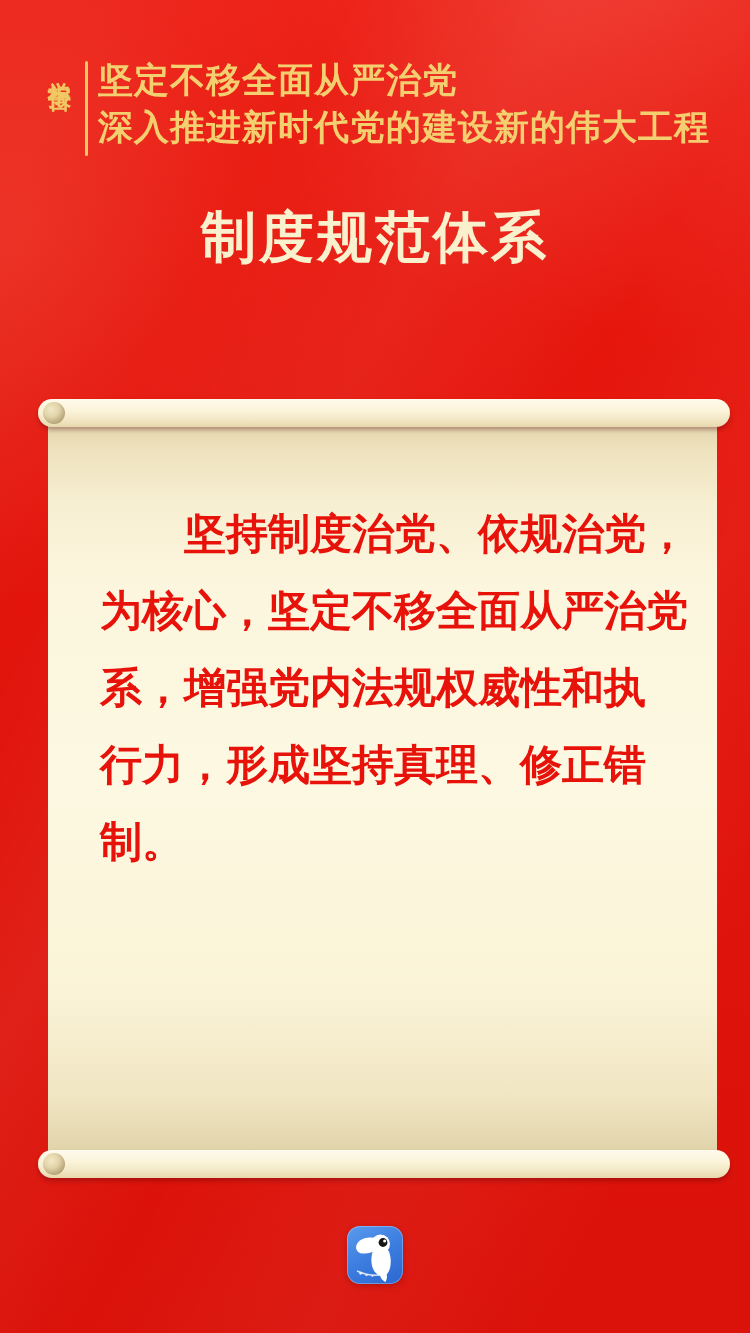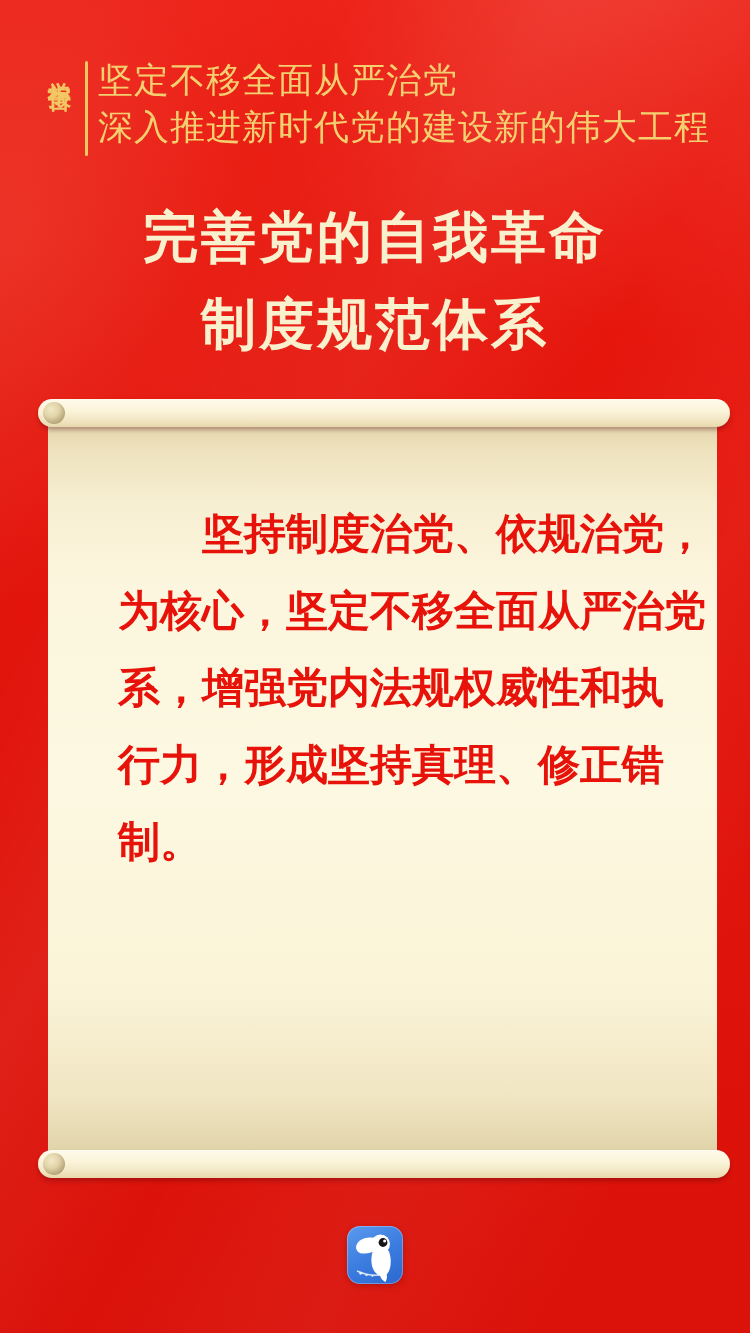--- a/index.html
+++ b/index.html
@@ -24,21 +24,21 @@
     position:absolute;left:45px;top:63px;
     writing-mode:vertical-rl;text-orientation:upright;
     color:#f1c863;font-size:23px;font-weight:700;letter-spacing:3px;line-height:30px;
   }
   .badge-divider{
     position:absolute;left:85px;top:61px;width:3px;height:95px;border-radius:2px;
     background:#eec762;
   }
   .headline{
     position:absolute;left:98px;top:56px;
-    color:#f3cf70;font-size:35px;font-weight:400;line-height:47px;letter-spacing:1px;
+    color:#f3cf70;font-size:35px;font-weight:700;line-height:47px;letter-spacing:1px;
     white-space:nowrap;
   }
   .title{
     position:absolute;left:0;right:0;top:194px;text-align:center;
     color:#f9f0cd;font-size:55px;font-weight:800;line-height:87px;letter-spacing:3px;
   }
   
   .scroll{position:absolute;left:38px;top:399px;width:692px;height:779px;}
   .scroll-paper{
     position:absolute;left:10px;right:13px;top:24px;bottom:24px;
@@ -54,21 +54,21 @@
   }
   .roll-top{top:0;}
   .roll-bottom{bottom:0;}
   .roll-hole{
     position:absolute;left:5px;top:3px;width:22px;height:22px;border-radius:50%;
     background:radial-gradient(circle at 38% 34%, #f2e8c6 0%, #e2d4aa 38%, #c0ae84 66%, #8f7c55 100%);
   }
   .scroll-text{
     position:absolute;left:52px;top:72px;width:566px;
     color:#e7130b;font-size:42px;font-weight:700;line-height:77px;
-    white-space:nowrap;z-index:1;margin-left:18px;
+    white-space:nowrap;z-index:1;
   }
   .scroll-line.first{text-indent:2em;}
   
   .logo{
     position:absolute;left:347px;top:1226px;width:56px;height:58px;border-radius:13px;
     background:linear-gradient(150deg,#5b9bee 0%,#3d7ee0 48%,#2b67cf 100%);
     box-shadow:inset 0 0 0 1px rgba(255,255,255,0.28), 0 2px 6px rgba(110,10,5,0.35);
   }
   .logo svg{position:absolute;inset:0;}
 </style>
@@ -80,21 +80,20 @@
 
   <div class="badge">学报告</div>
   <div class="badge-divider"></div>
 
   <div class="headline">
     <div>坚定不移全面从严治党</div>
     <div>深入推进新时代党的建设新的伟大工程</div>
   </div>
 
   <div class="title">
-    <div>完善党的自我革命</div>
     <div>制度规范体系</div>
   </div>
 
   <div class="scroll">
     <div class="scroll-paper">
       <div class="scroll-text">
         <div class="scroll-line first">坚持制度治党、依规治党，</div>
         <div class="scroll-line">为核心，坚定不移全面从严治党</div>
         <div class="scroll-line">系，增强党内法规权威性和执</div>
         <div class="scroll-line">行力，形成坚持真理、修正错</div>

